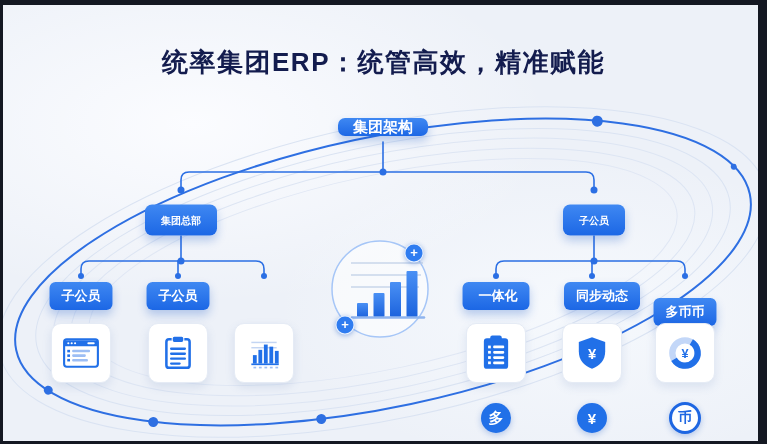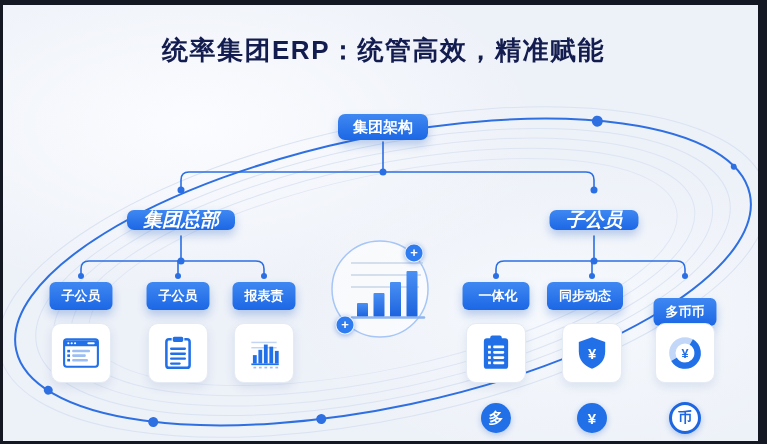--- a/index.html
+++ b/index.html
@@ -10,33 +10,33 @@
       radial-gradient(ellipse 500px 260px at 75% 70%, #f6f9fd 0%, rgba(246,249,253,0) 60%),
       #edf1f8;
     font-family:"Liberation Sans","DejaVu Sans",sans-serif;
   }
   .edge{position:absolute;background:#141822;z-index:40;}
   .edge.top{left:0;top:0;width:767px;height:5px;}
   .edge.bottom{left:0;bottom:0;width:767px;height:3px;}
   .edge.left{left:0;top:0;width:3px;height:444px;}
   .edge.right{right:0;top:0;width:9px;height:444px;}
   .title{
-    position:absolute;left:0;right:0;top:33px;text-align:center;
+    position:absolute;left:0;right:0;top:45px;text-align:center;
     font-size:26px;font-weight:800;color:#131c4e;letter-spacing:1.5px;z-index:10;
   }
   svg.overlay{position:absolute;left:0;top:0;z-index:2;}
   .node{
     position:absolute;transform:translate(-50%,-50%);
     background:linear-gradient(180deg,#3f88f2 0%,#1c67e5 100%);
     color:#fff;font-weight:700;white-space:nowrap;
     border-radius:7px;display:flex;align-items:center;justify-content:center;
     box-shadow:0 5px 10px rgba(26,86,196,.28);z-index:10;
   }
-  .node.root{height:26px;padding:0 15px;font-size:15px;}
-  .node.parent{height:20px;padding:0 16px;font-size:19px;font-style:italic;}
+  .node.root{height:18px;padding:0 15px;font-size:15px;}
+  .node.parent{height:31px;padding:0 16px;font-size:10px;}
   .node.child{height:28px;padding:0 12px;font-size:13px;border-radius:6px;}
   .card{
     position:absolute;transform:translate(-50%,-50%);
     width:58px;height:58px;background:#fff;border:1px solid #e5ebf5;border-radius:10px;
     display:flex;align-items:center;justify-content:center;
     box-shadow:0 4px 10px rgba(80,110,180,.14);z-index:10;
   }
   .plus-badge{
     position:absolute;transform:translate(-50%,-50%);
     width:17px;height:17px;border-radius:50%;background:#2f7cf0;color:#fff;
@@ -133,24 +133,23 @@
   <div class="edge right"></div>
 
   <div class="title">统率集团ERP：统管高效，精准赋能</div>
 
   <div class="node root" style="left:383px;top:127px;">集团架构</div>
   <div class="node parent" style="left:181px;top:220px;">集团总部</div>
   <div class="node parent" style="left:594px;top:220px;">子公员</div>
 
   <div class="node child" style="left:81px;top:296px;">子公员</div>
   <div class="node child" style="left:178px;top:296px;">子公员</div>
-  <div class="node child" style="left:264px;top:296px;">报表责</div>
 
   <div class="node child" style="left:496px;top:296px;padding-left:16px;">一体化</div>
-  <div class="node child" style="left:585px;top:296px;">同步动态</div>
+  <div class="node child" style="left:602px;top:296px;">同步动态</div>
   <div class="node child" style="left:685px;top:312px;">多币币</div>
 
   <div class="plus-badge" style="left:414px;top:253px;">+</div>
   <div class="plus-badge" style="left:345px;top:325px;">+</div>
 
   <div class="card" style="left:81px;top:353px;">
     <svg width="38" height="38" viewBox="0 0 36 36">
       <rect x="2" y="5" width="32" height="26" rx="2.5" fill="#fff" stroke="#2170e8" stroke-width="2"></rect>
       <path d="M2.8 6 H33.2 V11.5 H2.8 Z" fill="#2170e8"></path>
       <circle cx="6" cy="8.7" r="1" fill="#fff"></circle>

